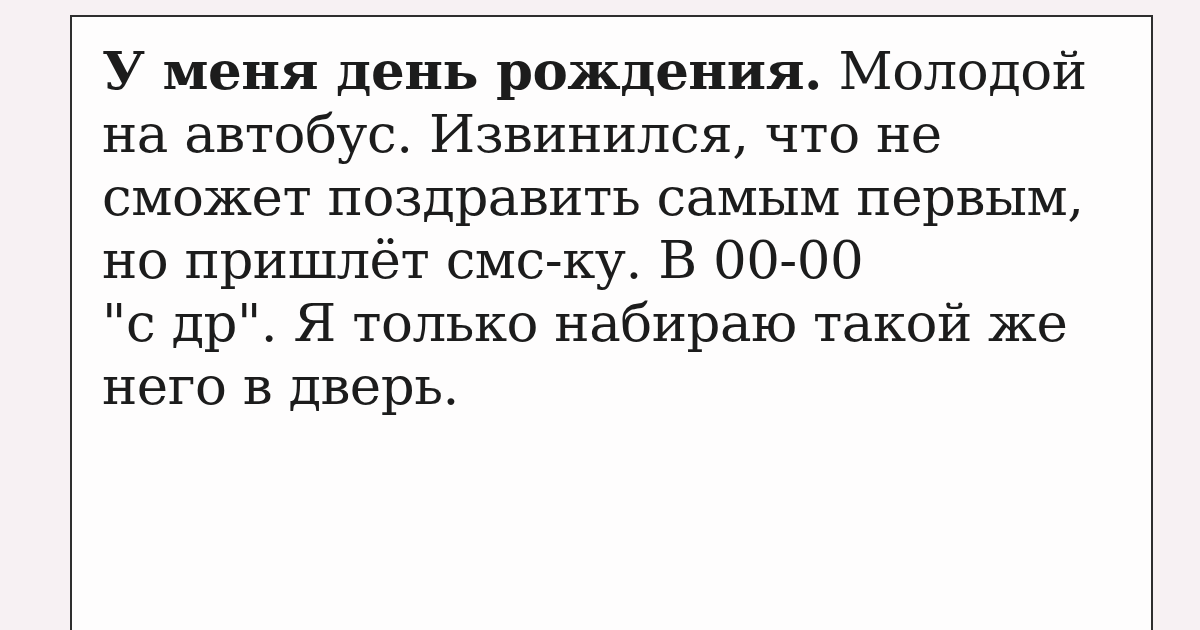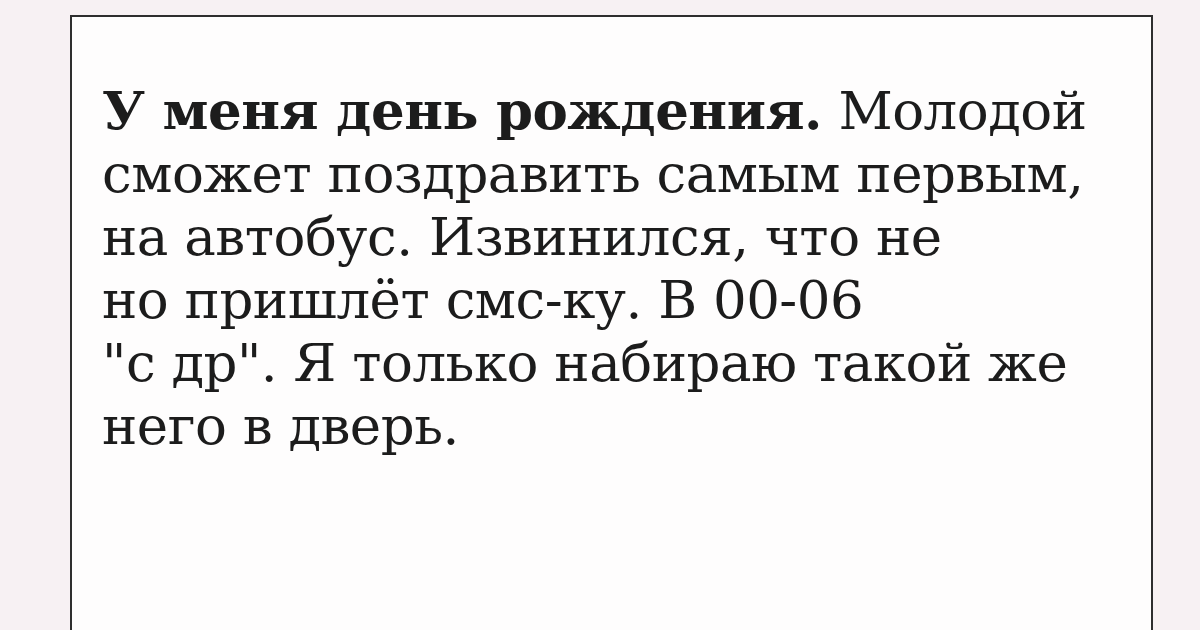--- a/index.html
+++ b/index.html
@@ -29,34 +29,33 @@
     background:var(--box-bg);
     border:2px solid var(--border-color);
     box-sizing:border-box;
     padding:22px 24px 0 30px;
   }
   .text-block{
     color:var(--text-color);
     font-size:53px;
     line-height:63px;
     letter-spacing:-0.5px;
-    margin-top:40px;
   }
   .line{
     white-space:nowrap;
   }
   .line b{
     font-weight:700;
   }
 </style>
 </head>
 <body>
 
 <div class="joke-card">
   <div class="text-block">
       <div class="line"><b>У меня день рождения.</b><span> Молодой</span></div>
+      <div class="line"><span>на автобус. Извинился, что не</span></div>
       <div class="line"><span>сможет поздравить самым первым,</span></div>
-      <div class="line"><span>на автобус. Извинился, что не</span></div>
-      <div class="line"><span>но пришлёт смс-ку. В 00-06</span></div>
+      <div class="line"><span>но пришлёт смс-ку. В 00-00</span></div>
       <div class="line"><span>"с др". Я только набираю такой же</span></div>
       <div class="line"><span>него в дверь.</span></div>
     </div>
 </div>
 
 </body></html>

